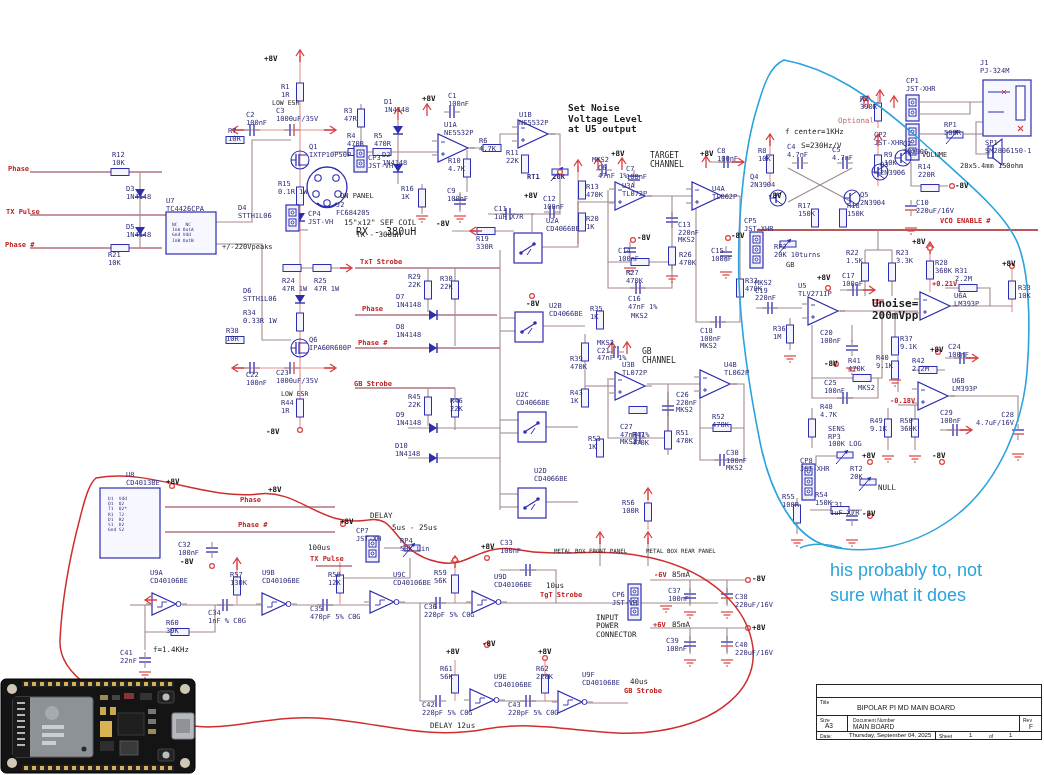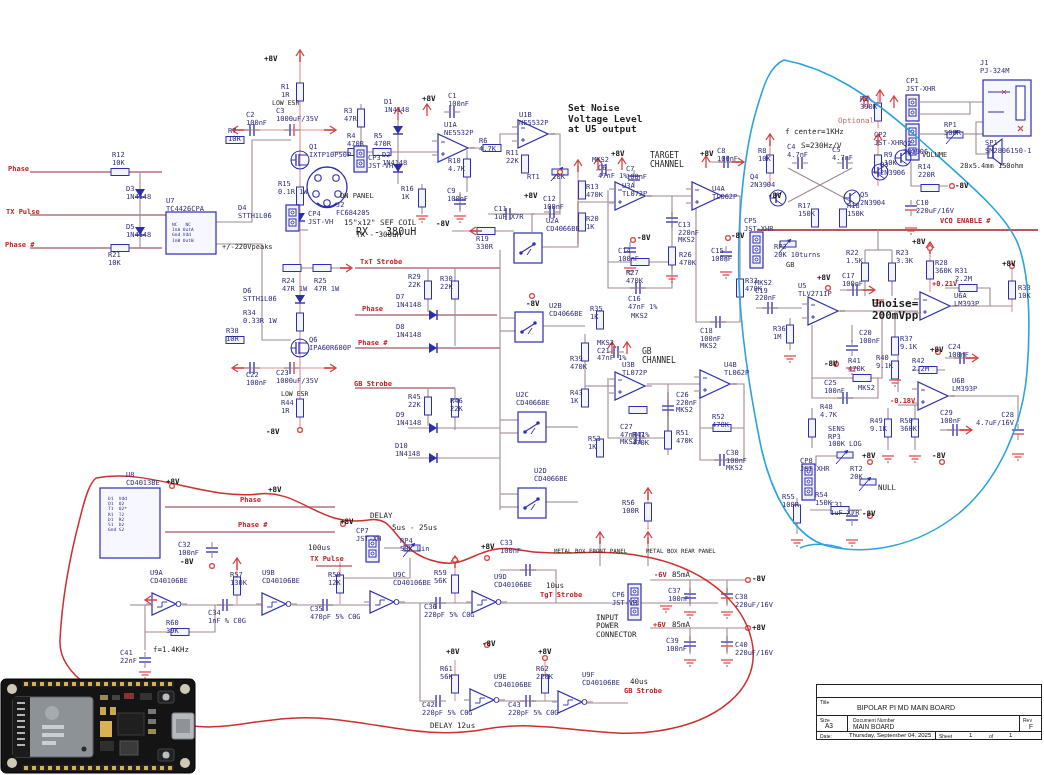--- a/index.html
+++ b/index.html
@@ -912,21 +912,21 @@
 4.7K</span>
       <span class="lr" style="left: 401px; top: 186px;">R16
 1K</span>
       <span class="lr" style="left: 447px; top: 188px;">C9
 100nF</span>
       <span class="lp" style="left: 436px; top: 220px;">-8V</span>
       <span class="lr" style="left: 519px; top: 112px;">U1B
 NE5532P</span>
       <span class="lr" style="left: 506px; top: 150px;">R11
 22K</span>
-      <span class="lr" style="left: 527px; top: 174px;">RT1   20K</span>
+      <span class="lr" style="left: 527px; top: 174px; font-weight: bold;">RT1   20K</span>
       <span class="lk" style="left: 568px; top: 103px; font-size: 9.5px; line-height: 10.64px; font-weight: bold;">Set Noise
 Voltage Level
 at U5 output</span>
       <span class="lr" style="left: 476px; top: 236px;">R19
 330R</span>
       <span class="lr" style="left: 494px; top: 206px;">C11
 1uF X7R</span>
       <span class="lp" style="left: 524px; top: 192px;">+8V</span>
       <span class="lr" style="left: 543px; top: 196px;">C12
 100nF</span>
@@ -1102,21 +1102,21 @@
 220nF</span>
       <span class="lr" style="left: 798px; top: 283px;">U5
 TLV271IP</span>
       <span class="lp" style="left: 817px; top: 274px;">+8V</span>
       <span class="lr" style="left: 842px; top: 273px;">C17
 100nF</span>
       <span class="lk" style="left: 872px; top: 298px; font-size: 11px; line-height: 12.32px; font-weight: bold;">Unoise=
 200mVpp</span>
       <span class="lr" style="left: 773px; top: 326px;">R36
 1M</span>
-      <span class="lr" style="left: 859px; top: 330px;">C20
+      <span class="lr" style="left: 820px; top: 330px;">C20
 100nF</span>
       <span class="lp" style="left: 824px; top: 360px;">-8V</span>
       <span class="lr" style="left: 848px; top: 358px;">R41
 470K</span>
       <span class="lr" style="left: 824px; top: 380px;">C25
 100nF</span>
       <span class="lr" style="left: 858px; top: 385px;">MKS2</span>
       <span class="lr" style="left: 900px; top: 336px;">R37
 9.1K</span>
       <span class="lr" style="left: 876px; top: 355px;">R40
@@ -1334,20 +1334,22 @@
       <rect x="158" y="18" width="16" height="12" rx="2" fill="#222" stroke="#444"></rect>
       <circle cx="166" cy="24" r="3.5" fill="#b9bdc1"></circle>
       <rect x="158" y="76" width="16" height="12" rx="2" fill="#222" stroke="#444"></rect>
       <circle cx="166" cy="82" r="3.5" fill="#b9bdc1"></circle>
       <rect x="172" y="40" width="22" height="26" rx="2" fill="#b6babf" stroke="#808488"></rect>
       <rect x="176" y="46" width="14" height="14" fill="#8f9article" opacity="0"></rect>
       <rect x="176" y="46" width="14" height="14" fill="#8f9398"></rect>
     </svg>
   </div>
 
+  <div id="blue-note" style="color: rgb(43, 163, 221);">his probably to, not
+sure what it does</div>
 
   <div id="titleblock">
     <div class="cell b-t" style="left:0;top:12px;width:224px;height:0;"></div>
     <div class="cell tb-lab" style="left:3px;top:14px;">Title</div>
     <div class="cell tb-val" style="left:40px;top:19px;font-size:7px;">BIPOLAR PI MD MAIN BOARD</div>
     <div class="cell b-t" style="left:0;top:30px;width:224px;height:0;"></div>
     <div class="cell tb-lab" style="left:3px;top:32px;">Size</div>
     <div class="cell tb-val" style="left:8px;top:37px;">A3</div>
     <div class="cell b-r" style="left:30px;top:30px;width:0;height:16px;"></div>
     <div class="cell tb-lab" style="left:36px;top:32px;">Document Number</div>

